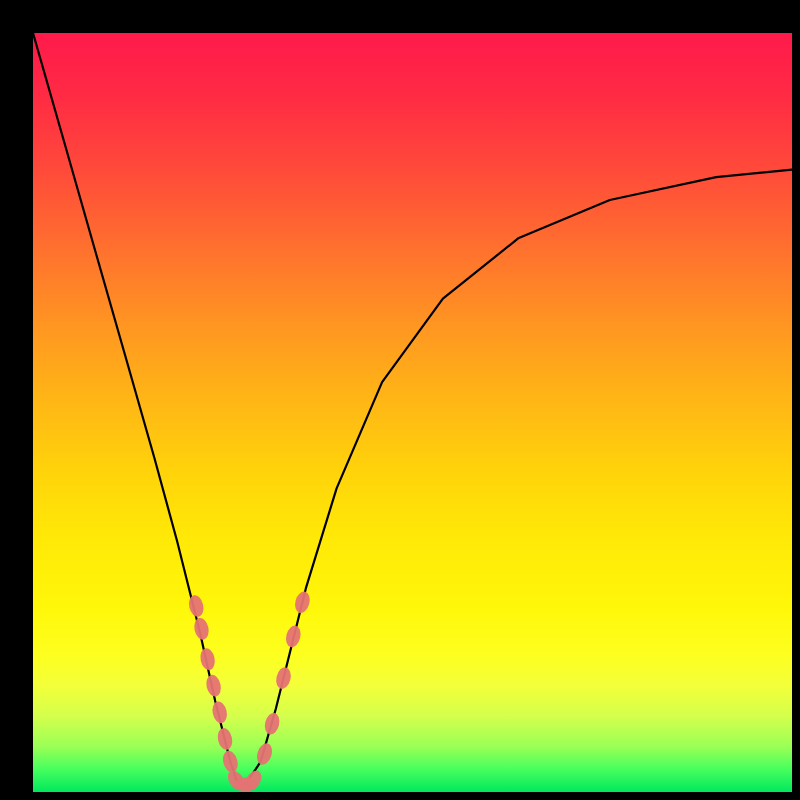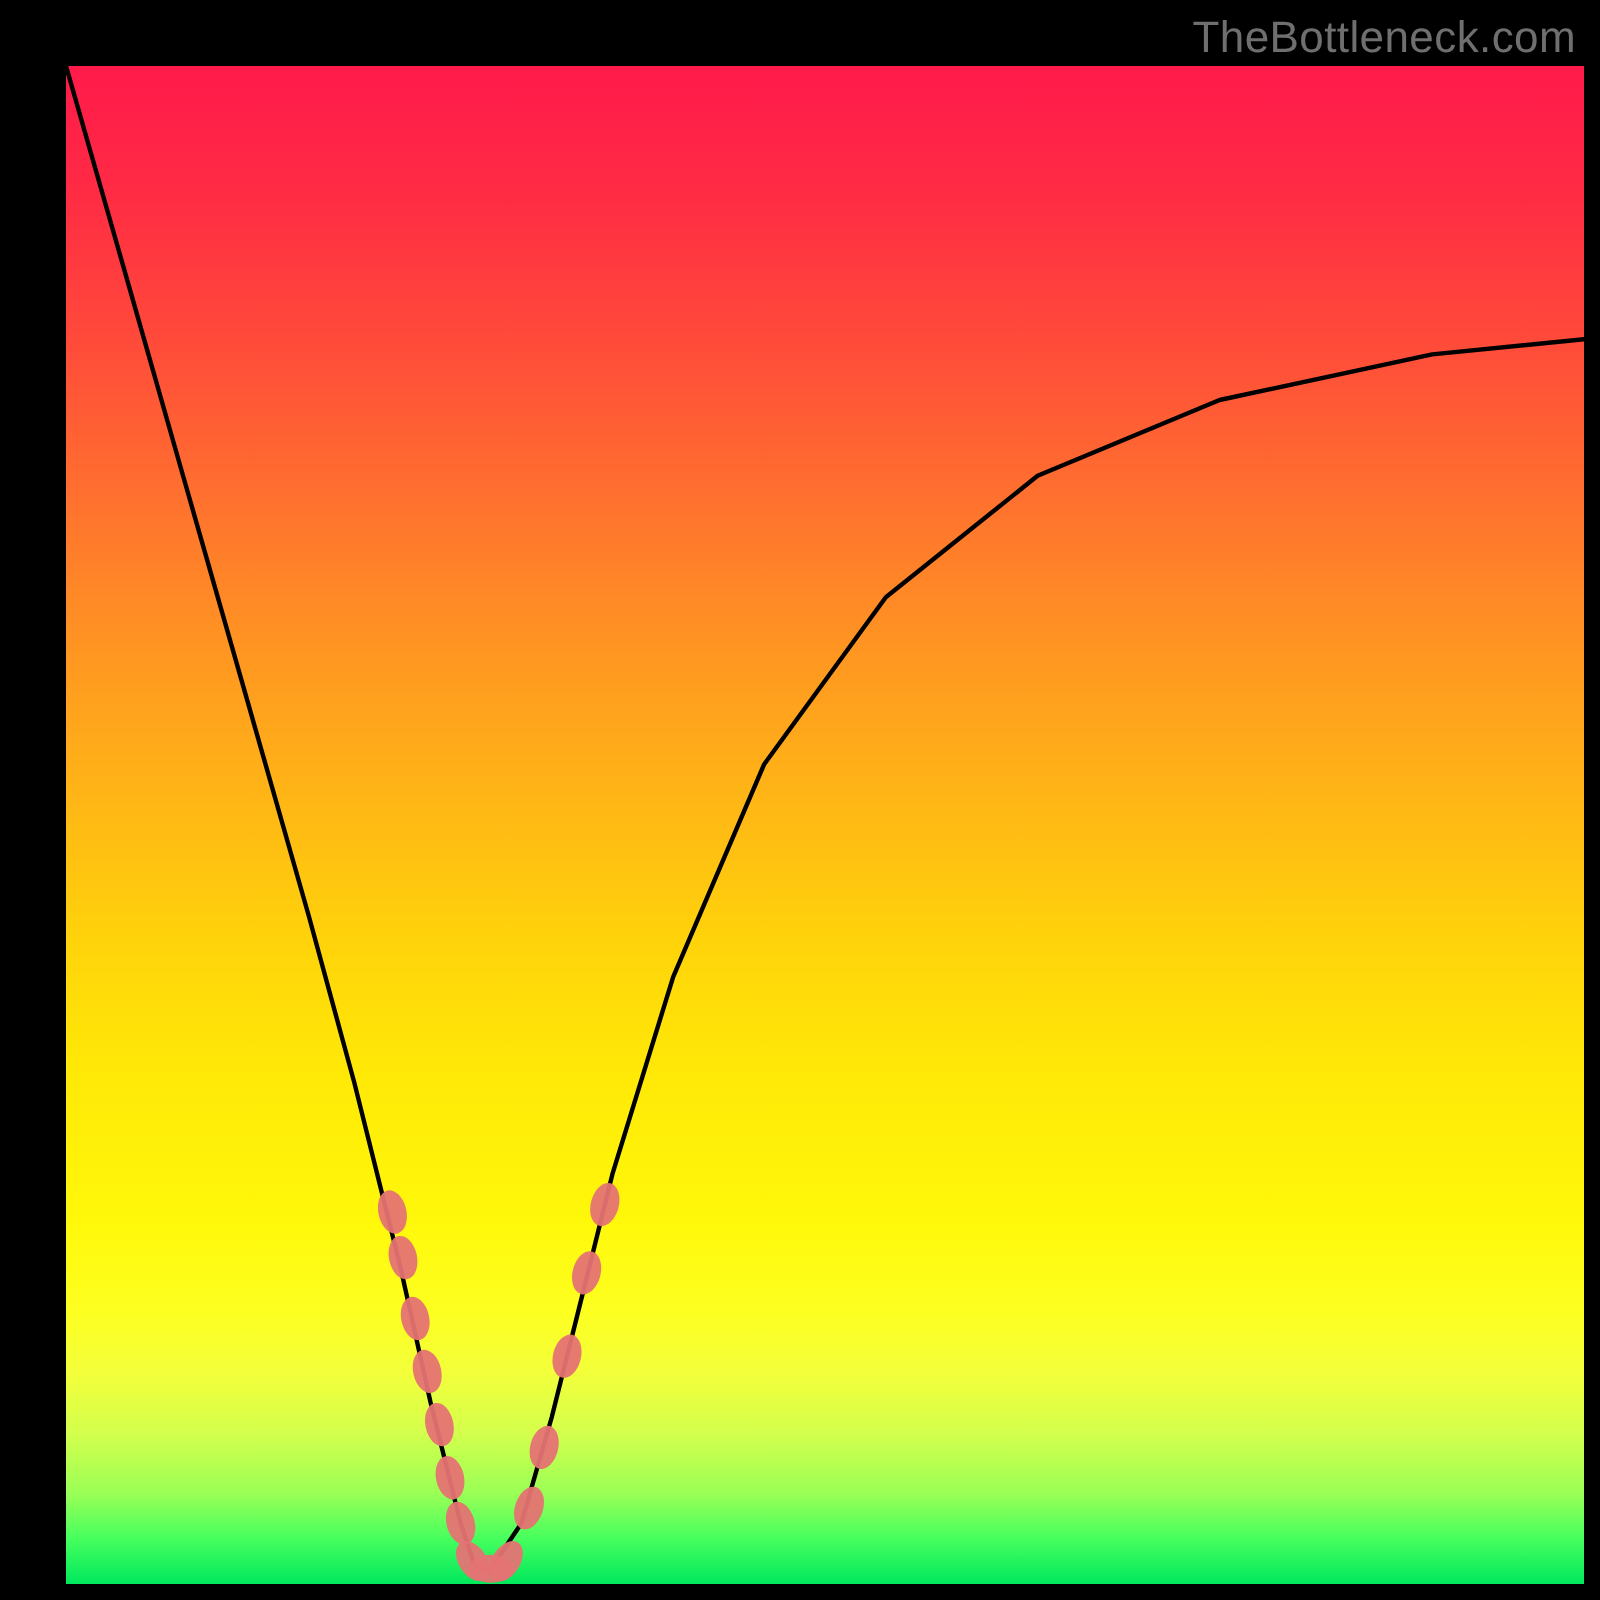--- a/index.html
+++ b/index.html
@@ -58,21 +58,20 @@
     top: 0;
     width: 759px;
     height: 759px;
     z-index: 5;
   }
 </style>
 </head>
 <body>
 
 <div class="chart-container">
-  <div class="watermark">TheBottleneck.com</div>
   <div class="plot-area">
     <svg class="overlay" viewBox="0 0 759 759" preserveAspectRatio="none">
       <g>
         <path fill="none" stroke="#000" stroke-width="2.2" stroke-linejoin="round" stroke-linecap="round" d="M0.0 0.0 L30.4 106.3 L60.7 212.5 L91.1 318.8 L121.4 425.0 L144.2 508.5 L167.0 599.6 L182.2 667.9 L197.3 728.6 L204.9 751.4 L212.5 751.4 L227.7 728.6 L242.9 675.5 L258.1 614.8 L273.2 554.1 L303.6 455.4 L349.1 349.1 L409.9 265.6 L485.8 204.9 L576.8 167.0 L683.1 144.2 L759.0 136.6 "></path>
       </g>
       <g>
           <ellipse cx="163.2" cy="573.0" rx="11" ry="7" fill="#e57373" fill-opacity="0.95" transform="rotate(76.9 163.2 573.0)"></ellipse>
           <ellipse cx="168.5" cy="595.8" rx="11" ry="7" fill="#e57373" fill-opacity="0.95" transform="rotate(77.9 168.5 595.8)"></ellipse>
           <ellipse cx="174.6" cy="626.2" rx="11" ry="7" fill="#e57373" fill-opacity="0.95" transform="rotate(78.0 174.6 626.2)"></ellipse>
           <ellipse cx="180.6" cy="652.7" rx="11" ry="7" fill="#e57373" fill-opacity="0.95" transform="rotate(77.1 180.6 652.7)"></ellipse>

